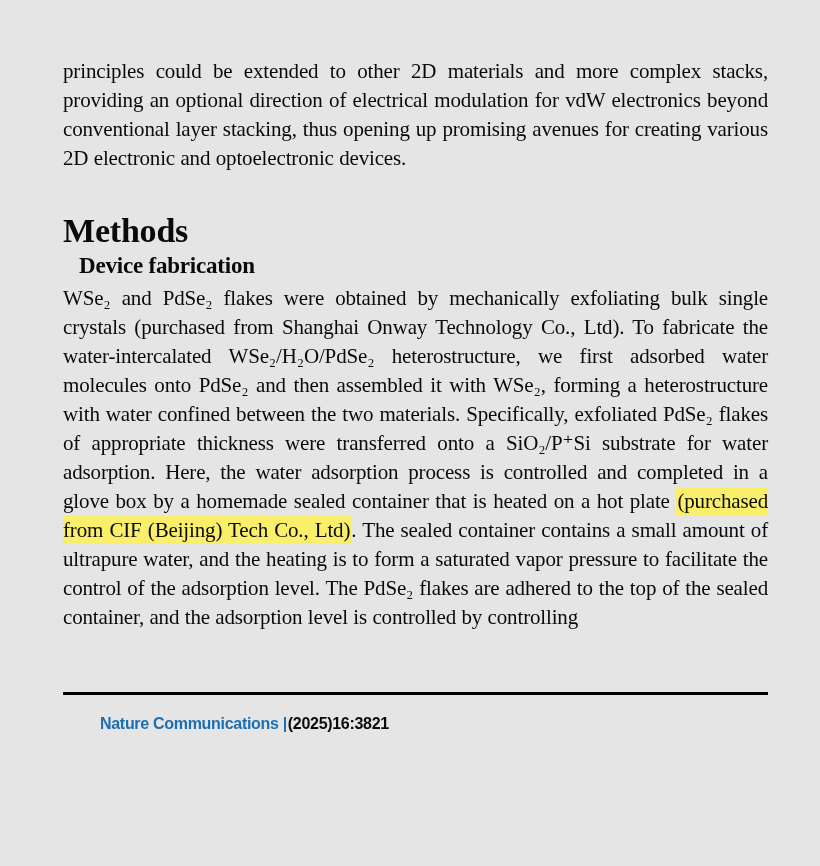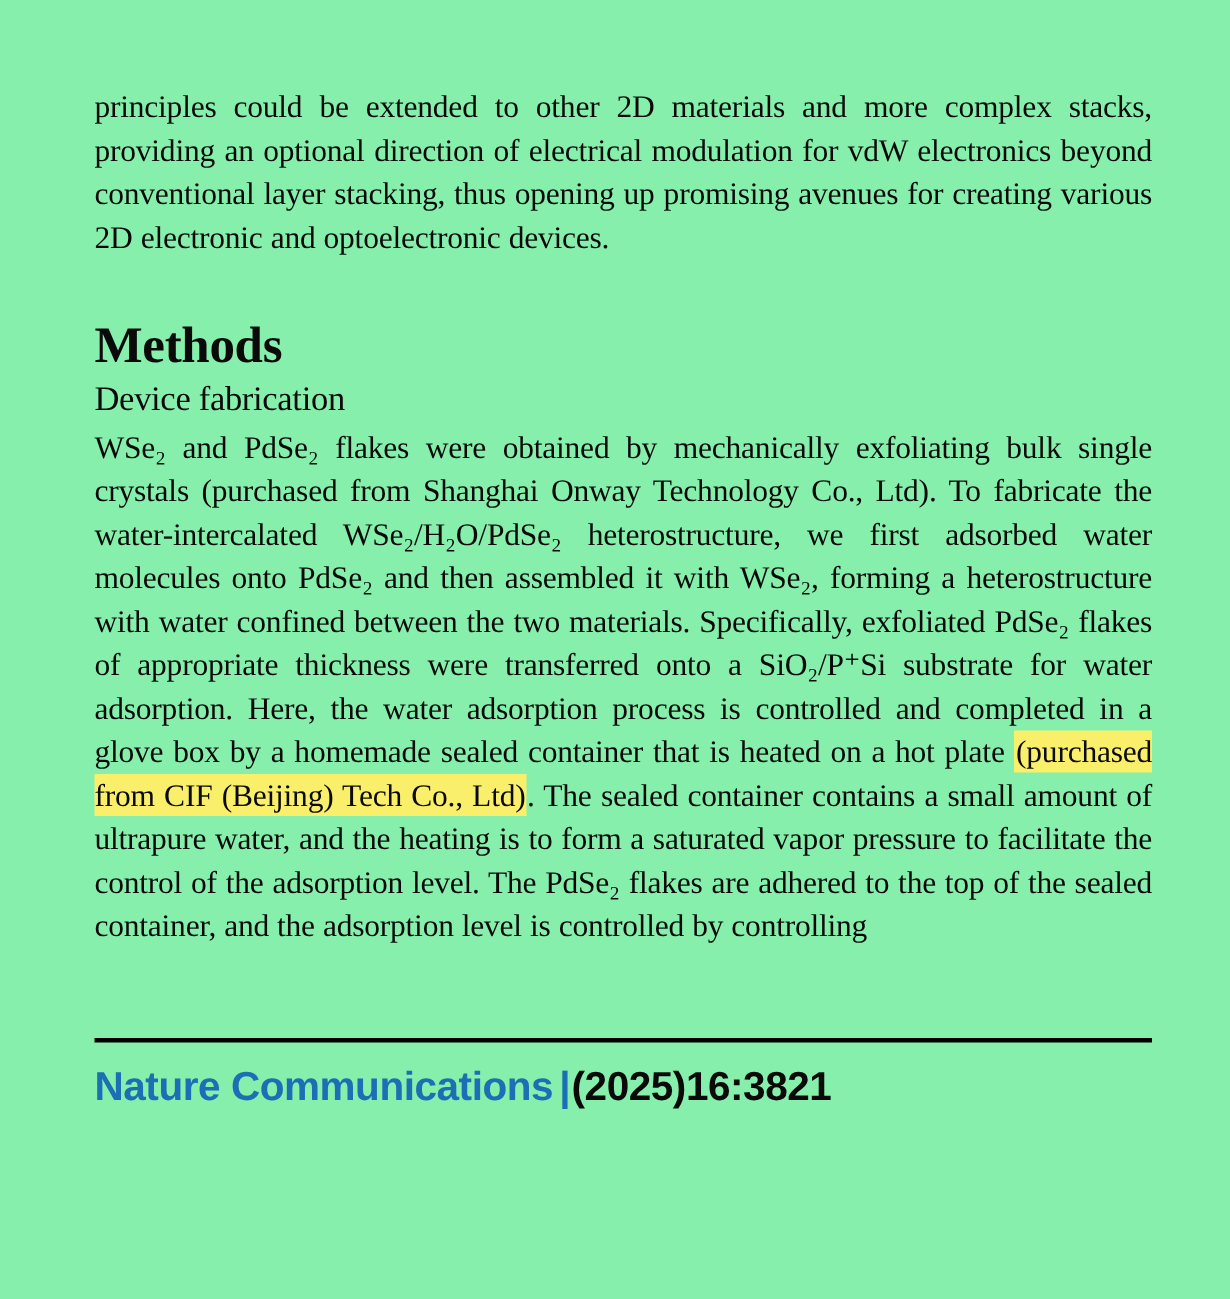--- a/index.html
+++ b/index.html
@@ -12,62 +12,63 @@
     height: 866px;
     overflow: hidden;
     font-family: "Liberation Serif", "DejaVu Serif", serif;
     color: #0a0a0a;
   }
   .page {
     box-sizing: border-box;
     width: 820px;
     height: 866px;
     padding: 57px 52px 0 63px;
-    background: #86efac;
+    background: #e5e5e5;
   }
   .body-text {
     font-size: 21px;
     line-height: 29px;
     text-align: justify;
     margin: 0;
     letter-spacing: -0.15px;
     word-spacing: 0.3px;
   }
   .methods-heading {
     font-size: 34px;
     line-height: 34px;
     font-weight: bold;
     margin: 41px 0 0 0;
     letter-spacing: -0.2px;
   }
   .subsection-heading {
     font-size: 23px;
     line-height: 30px;
-    font-weight: normal;
-    margin: 3px 0 3px 0;
+    font-weight: bold;
+    margin: 3px 0 3px 16px;
     letter-spacing: -0.2px;
   }
   .highlight {
     background-color: #f9ef6b;
     padding: 2px 1px;
   }
   .footer-rule {
     border: none;
     border-top: 3px solid #000000;
     margin: 60px 0 0 0;
     width: 100%;
   }
   .footer {
     margin-top: 16px;
     font-family: "Liberation Sans", "DejaVu Sans", sans-serif;
     font-weight: bold;
-    font-size: 27px;
+    font-size: 16px;
     line-height: 26px;
     letter-spacing: -0.3px;
     white-space: nowrap;
+    margin-left: 37px;
   }
   .journal-link {
     color: #1b6fb4;
     text-decoration: none;
     cursor: pointer;
   }
   .footer-separator {
     color: #1b6fb4;
     margin: 0 1px 0 4px;
   }

